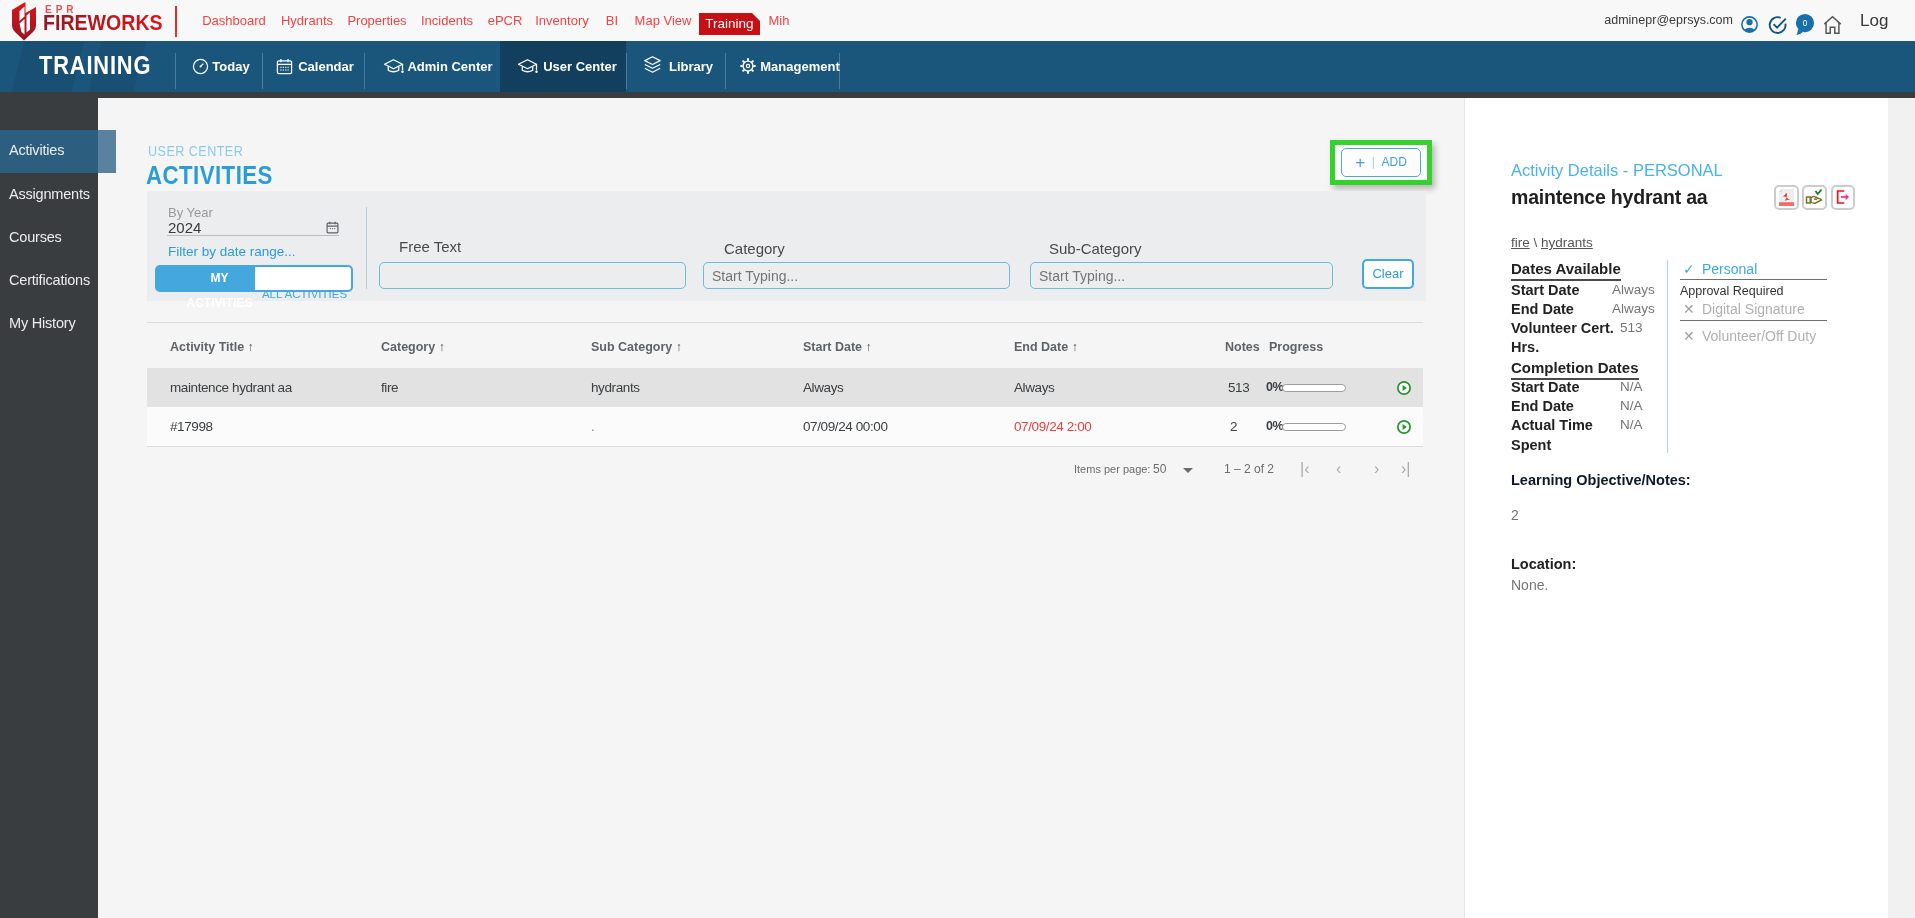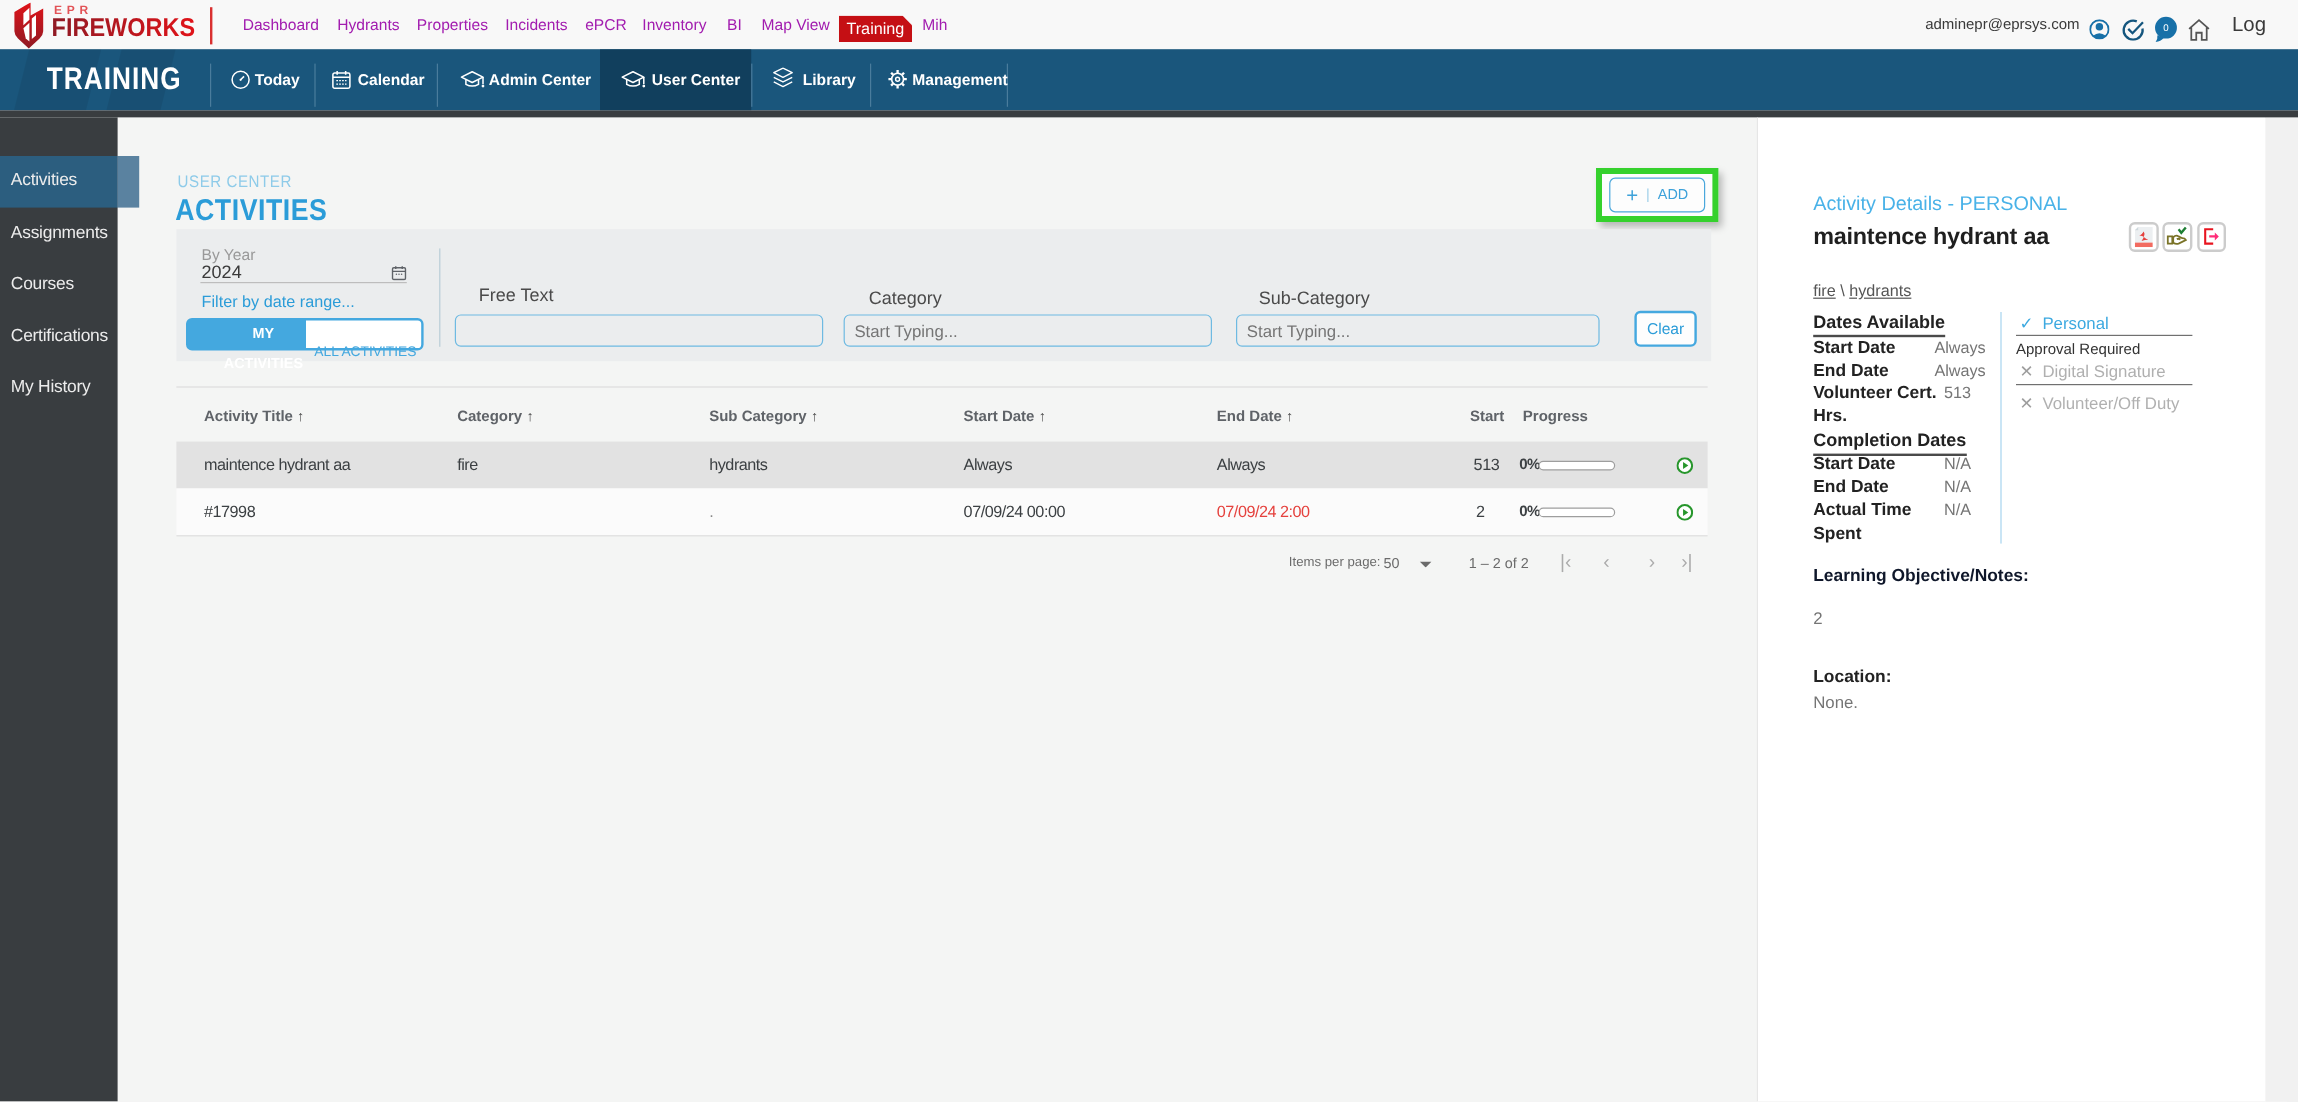--- a/index.html
+++ b/index.html
@@ -2,21 +2,21 @@
 <html><head>
 <meta charset="utf-8">
 <style>
   * { margin:0; padding:0; box-sizing:border-box; }
   html,body { width:1915px; height:918px; overflow:hidden; }
   body { font-family:"Liberation Sans", sans-serif; position:relative; background:#f4f4f4; }
   .abs { position:absolute; }
 
   
   #topbar { position:absolute; left:0; top:0; width:1915px; height:41px; background:#f8f8f8; }
-  .navlink { position:absolute; top:0; height:41px; line-height:41px; font-size:13px; color:#a21caf; transform:translateX(-50%); white-space:nowrap; }
+  .navlink { position:absolute; top:0; height:41px; line-height:41px; font-size:13px; color:#ef4444; transform:translateX(-50%); white-space:nowrap; }
   #trainbadge { position:absolute; left:699px; top:13px; width:61px; height:22px; background:#c50f14;
     color:#fff; font-size:13.5px; text-align:center; line-height:22px;
     clip-path: polygon(0 0, 53px 0, 61px 8px, 61px 22px, 0 22px); }
   #logosep { position:absolute; left:175px; top:6px; width:2px; height:31px; background:#d93030; }
   #eprtxt { position:absolute; left:45px; top:4px; font-size:10px; font-weight:bold; letter-spacing:4px; color:#e25357; }
   #fwtxt { position:absolute; left:43px; top:11px; font-size:21.5px; font-weight:bold; letter-spacing:0px; transform:scaleX(0.91); transform-origin:left;
      background:linear-gradient(90deg,#8f1a24,#e01319); -webkit-background-clip:text; background-clip:text; color:transparent; }
   #email { position:absolute; right:182px; top:0; height:31px; line-height:41px; font-size:12.5px; color:#3a3a3a; }
   #logout { position:absolute; left:1860px; top:0; height:25px; line-height:41px; font-size:17px; color:#3a3a3a; }
 
@@ -238,21 +238,21 @@
   <input class="finput" style="left: 883px; top: 71px; width: 303px;" placeholder="Start Typing...">
   <div style="position:absolute; left:1215px; top:68px; width:52px; height:30px; border:2px solid #44a8df; border-radius:5px; background:#fdfdfd; color:#2b9cd8; font-size:13px; text-align:center; line-height:26px;">Clear</div>
 </div>
 
 <div id="tabletop"></div>
 <div class="thead" style="left:170px;">Activity Title <span class="arrow">↑</span></div>
 <div class="thead" style="left:381px;">Category <span class="arrow">↑</span></div>
 <div class="thead" style="left:591px;">Sub Category <span class="arrow">↑</span></div>
 <div class="thead" style="left:803px;">Start Date <span class="arrow">↑</span></div>
 <div class="thead" style="left:1014px;">End Date <span class="arrow">↑</span></div>
-<div class="thead" style="left:1225px;">Start</div>
+<div class="thead" style="left:1225px;">Notes</div>
 <div class="thead" style="left:1269px;">Progress</div>
 
 <div id="row1">
   <div class="cell" style="left:23px;">maintence hydrant aa</div>
   <div class="cell" style="left:234px;">fire</div>
   <div class="cell" style="left:444px;">hydrants</div>
   <div class="cell" style="left:656px;">Always</div>
   <div class="cell" style="left:867px;">Always</div>
   <div class="cell" style="left:1081px;">513</div>
   <div class="cell pct" style="left:1119px;">0%</div>

